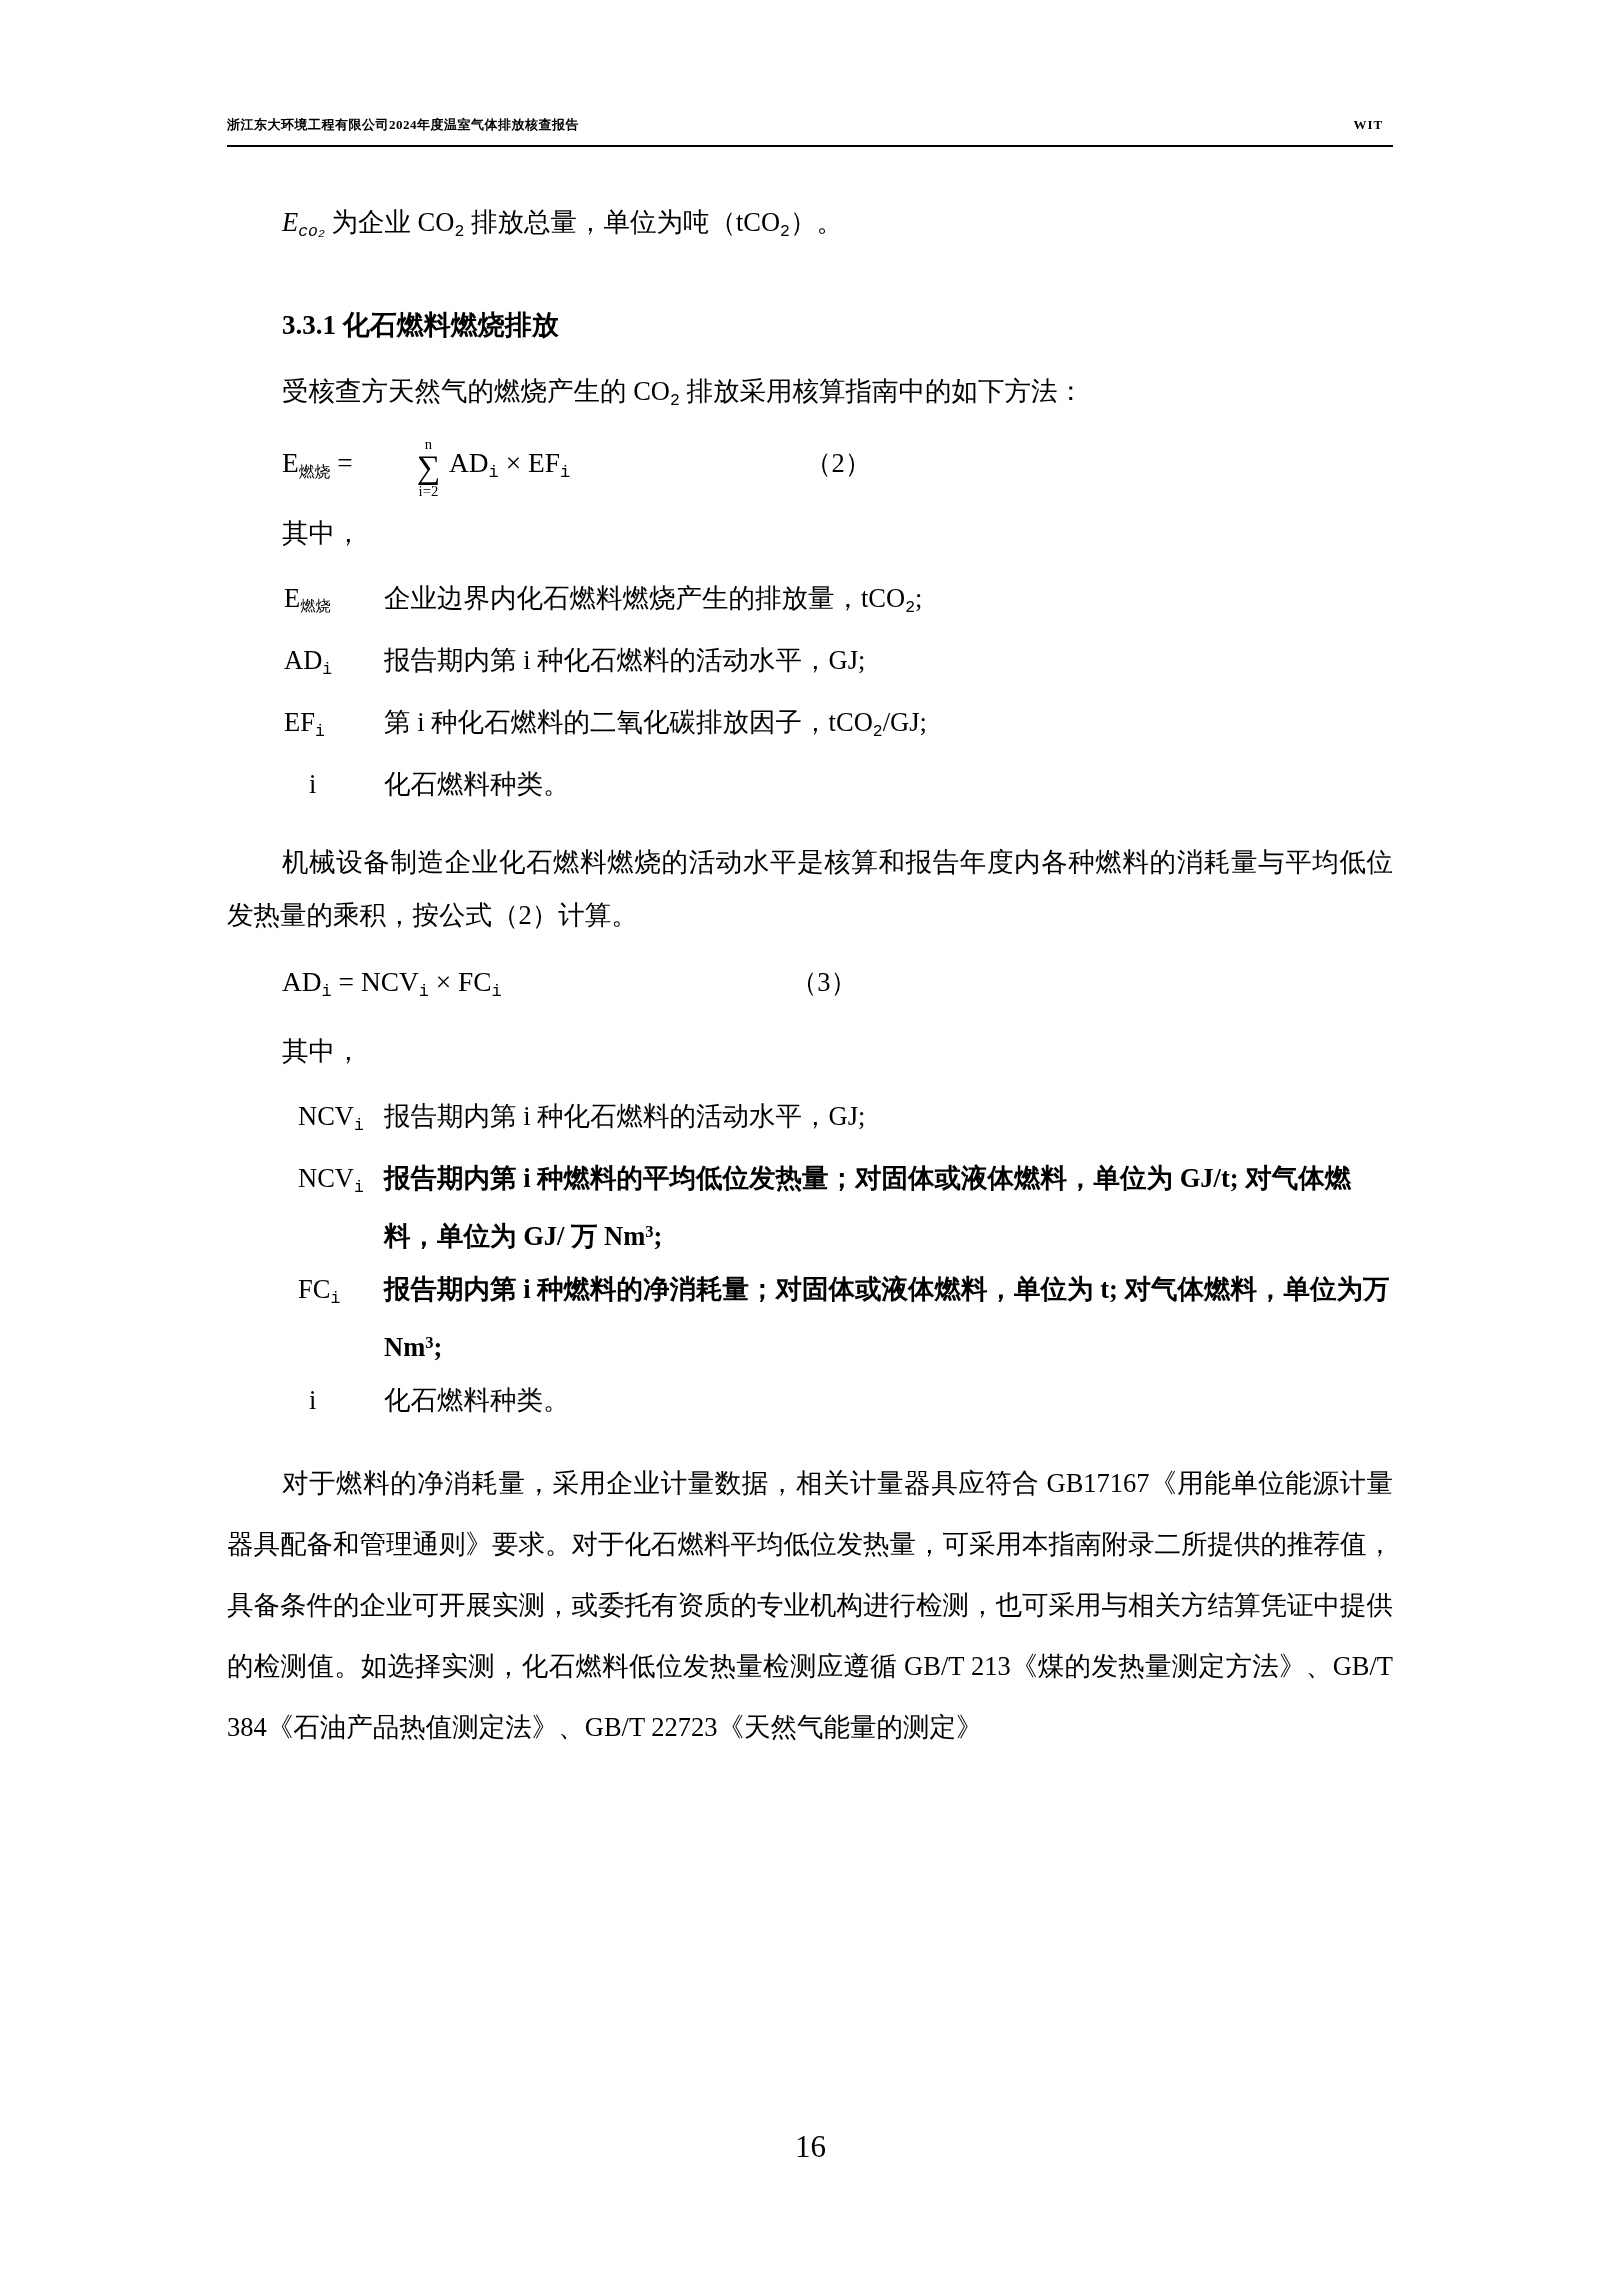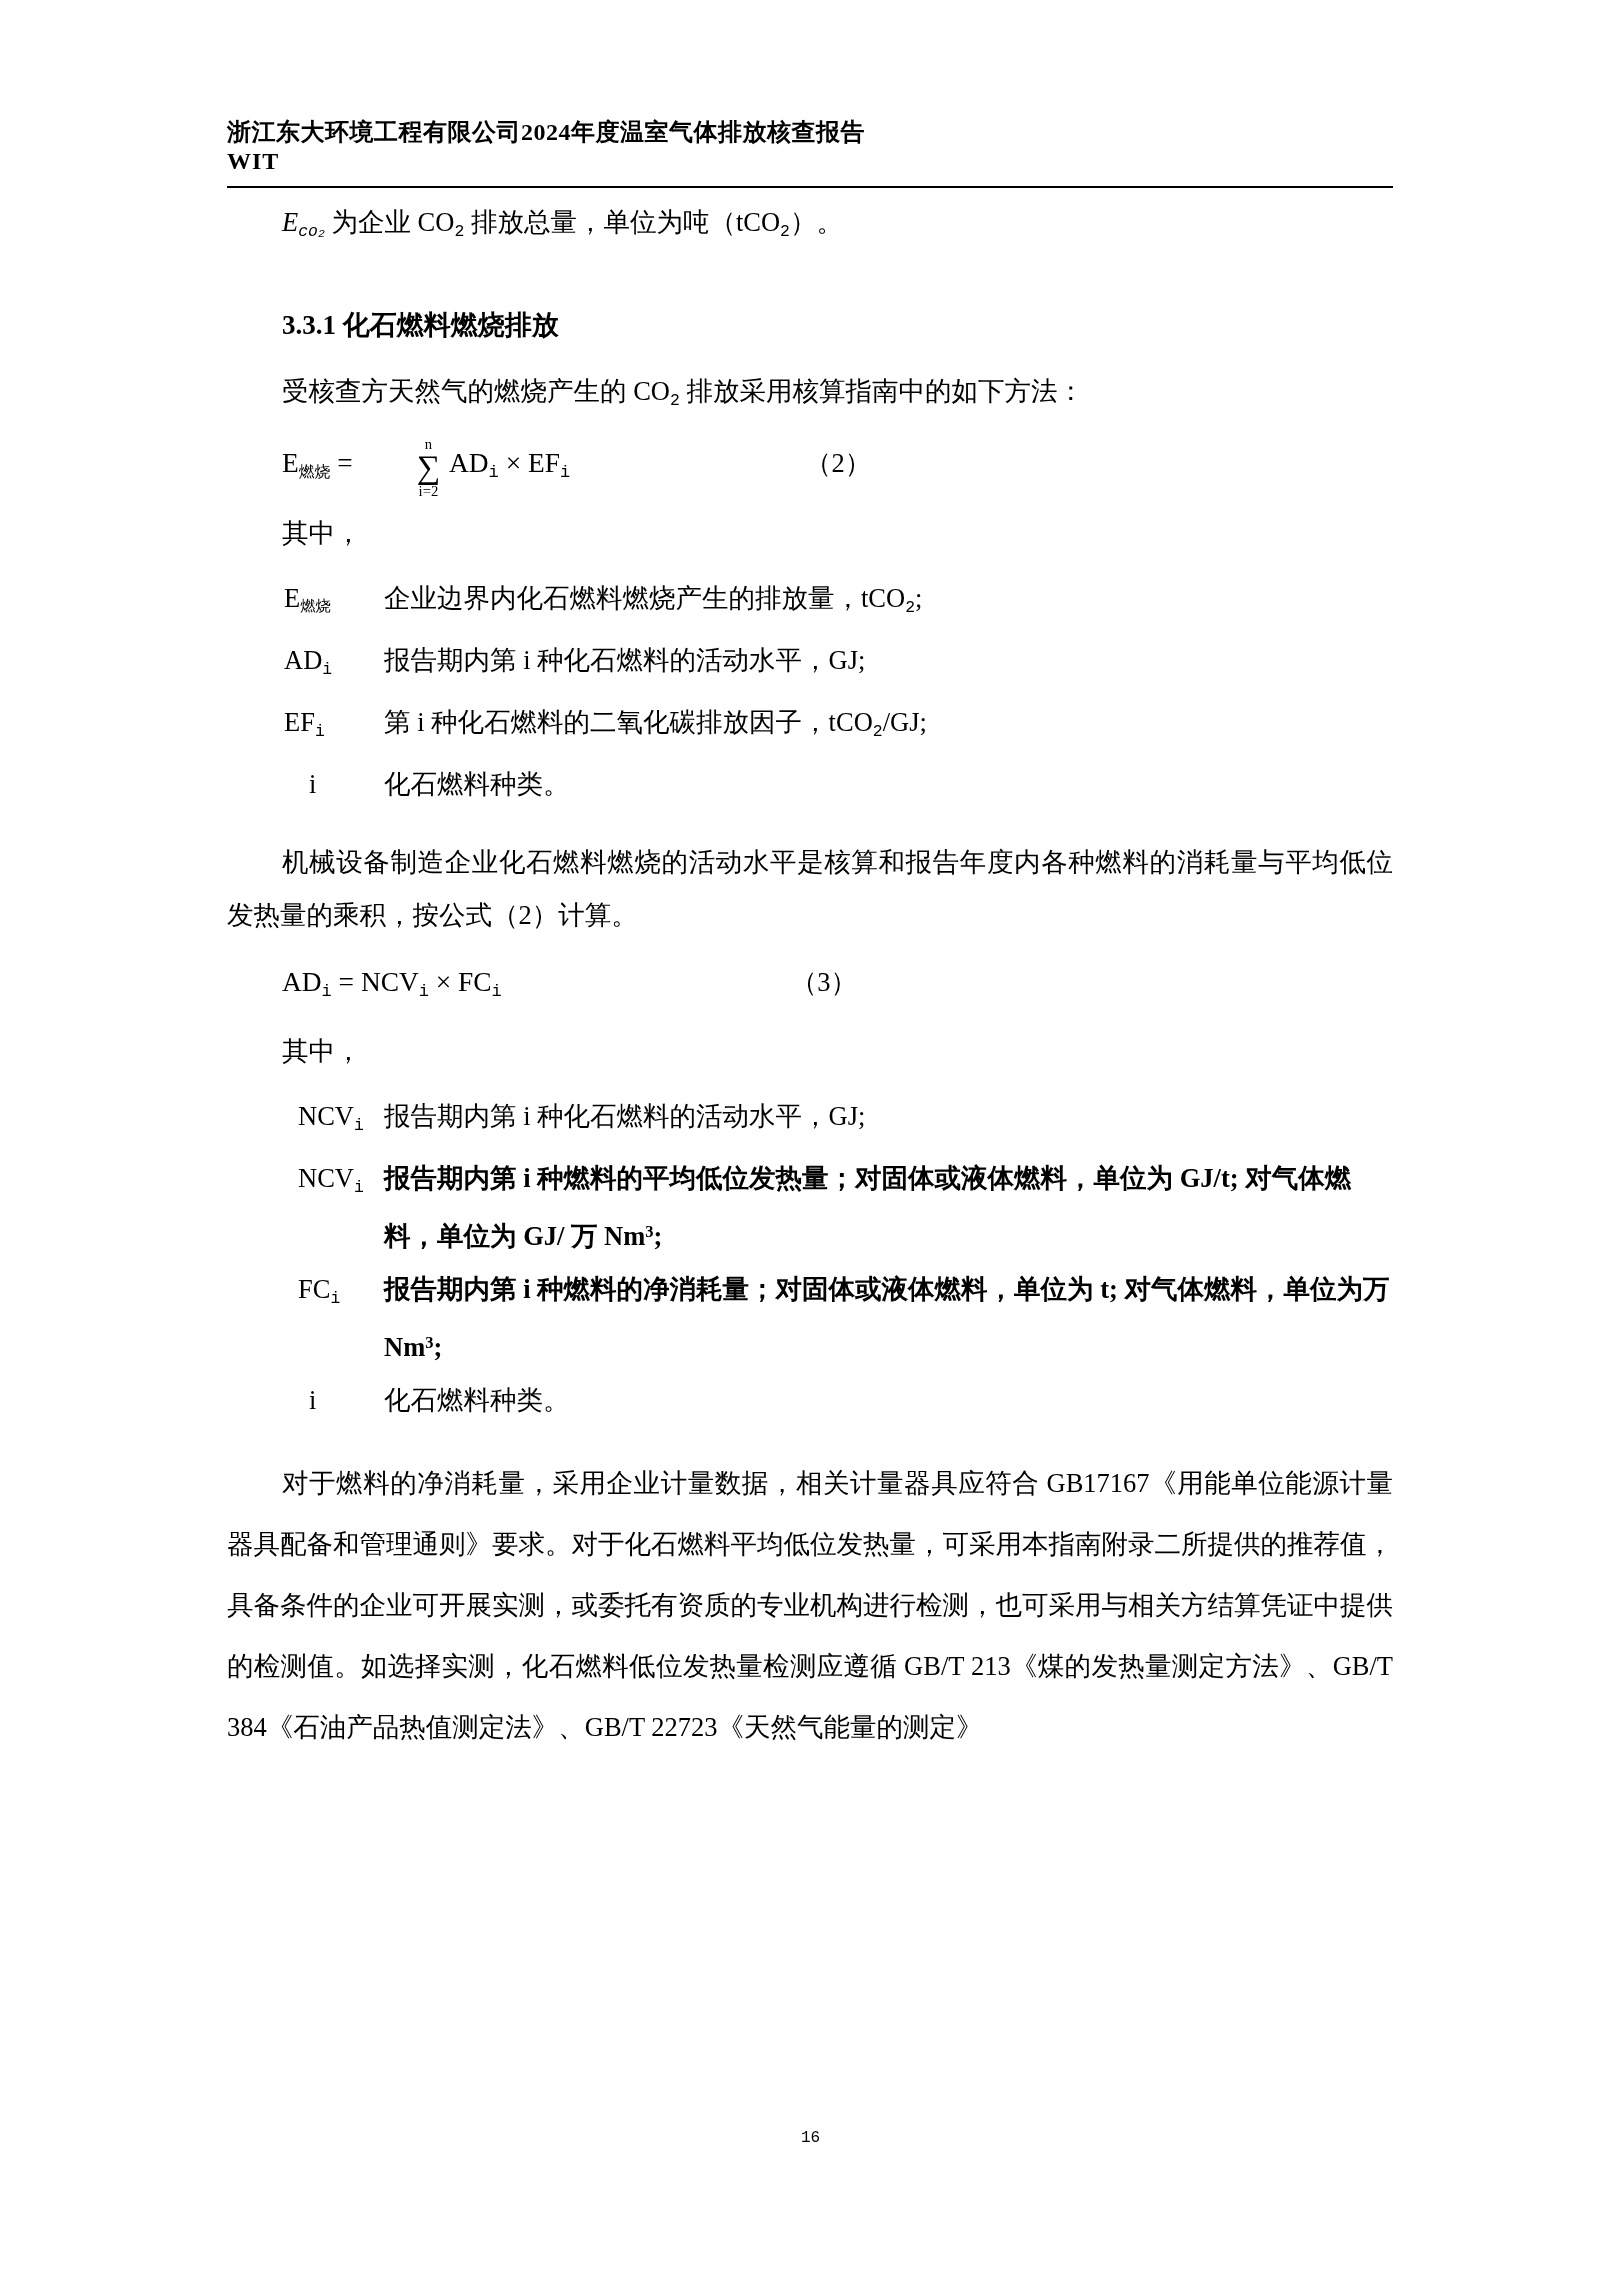--- a/index.html
+++ b/index.html
@@ -21,24 +21,23 @@
   .header {
     position: absolute;
     left: 227px;
     top: 116px;
     width: 1166px;
   }
   .header-row {
     display: flex;
     justify-content: space-between;
     align-items: baseline;
-    font-size: 24px;
+    font-size: 13px;
     font-weight: bold;
     font-family: "Liberation Serif", serif;
-    flex-direction: column;
   }
   .header-left {
     letter-spacing: 0.5px;
   }
   .header-right {
     font-family: "Liberation Serif", serif;
     font-weight: bold;
     letter-spacing: 1px;
     padding-right: 9.8px;
   }
@@ -157,22 +156,22 @@
   .defrow2 .defterm {
     padding-top: 0;
   }
   
   .pagenum {
     position: absolute;
     left: 0;
     right: 0;
     top: 2129px;
     text-align: center;
-    font-size: 16px;
-    font-family: Liberation Mono, monospace;
+    font-size: 31px;
+    font-family: Liberation Serif, serif;
   }
 </style>
 </head>
 <body>
 
 <div class="page">
 
   <div class="header">
     <div class="header-row">
       <span class="header-left">浙江东大环境工程有限公司2024年度温室气体排放核查报告</span>

